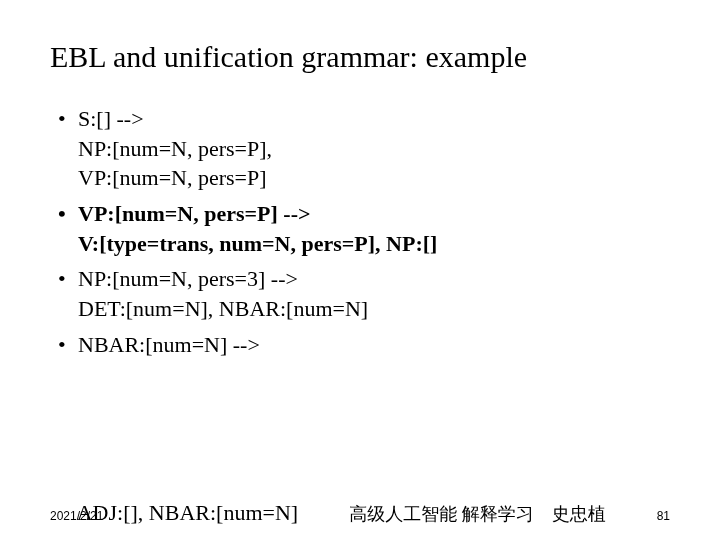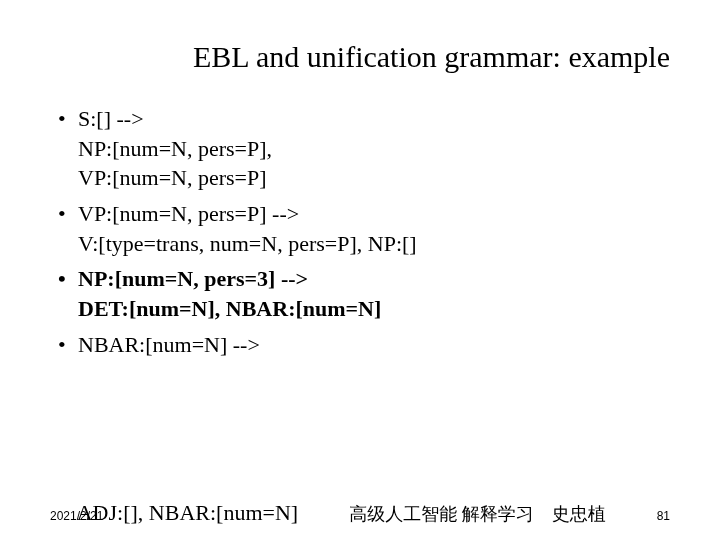--- a/index.html
+++ b/index.html
@@ -1,37 +1,37 @@
 <!DOCTYPE html>
 <html><head>
 <meta charset="utf-8">
 <style>
 body{margin:0;background:#fff;font-family:"Times New Roman",Times,serif;color:#000}
 .slide{width:720px;height:540px;position:relative;padding:40px 50px 0 50px;box-sizing:border-box}
-.title{font-size:30px;text-align:right;margin-bottom:30px}
+.title{font-size:30px;text-align:left;margin-bottom:30px}
 .content ul{list-style:none;padding:0;margin:0}
 .content li{font-size:22px;line-height:1.35;margin-bottom:6px;padding-left:28px;position:relative}
 .content li::before{content:"•";position:absolute;left:8px;top:0}
 .footer{position:absolute;bottom:14px;left:50px;right:50px;font-size:12px;font-family:Arial,sans-serif;display:flex;justify-content:space-between;align-items:baseline}
 .footer .mid{font-family:"Times New Roman",serif;font-size:18px}
 .overlap{font-size:22px;font-family:"Times New Roman",serif;margin-left:-30px}
 </style>
 </head>
 <body>
 
 <div class="slide">
   <div class="title">EBL and unification grammar: example</div>
   <div class="content">
     <ul>
       <li style="white-space: pre-line;">S:[] --&gt;
 NP:[num=N, pers=P],
 VP:[num=N, pers=P]</li>
-      <li style="white-space: pre-line;">VP:[num=N, pers=P] --&gt;
+      <li style="white-space: pre-line; font-weight: bold;">VP:[num=N, pers=P] --&gt;
 V:[type=trans, num=N, pers=P], NP:[]</li>
-      <li style="white-space: pre-line; font-weight: bold;">NP:[num=N, pers=3] --&gt;
+      <li style="white-space: pre-line;">NP:[num=N, pers=3] --&gt;
 DET:[num=N], NBAR:[num=N]</li>
       <li>NBAR:[num=N] --&gt;</li>
     </ul>
   </div>
   <div class="footer">
     <span>
       <span>2021/2/21</span>
       <span class="overlap">ADJ:[], NBAR:[num=N]</span>
     </span>
     <span class="mid">高级人工智能 解释学习　史忠植</span>

